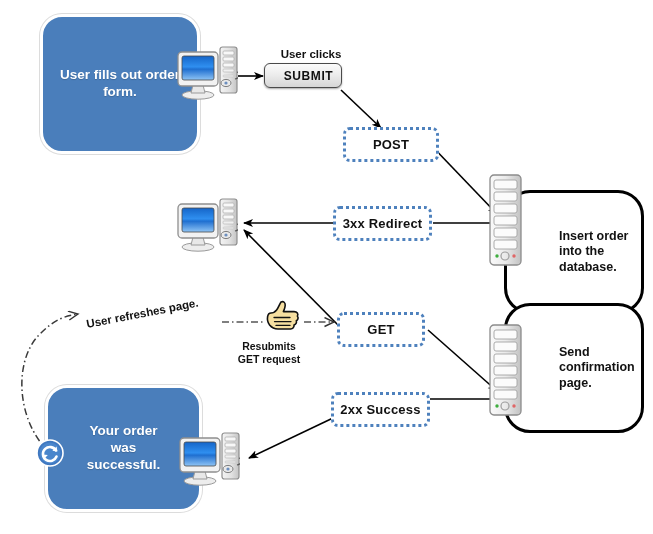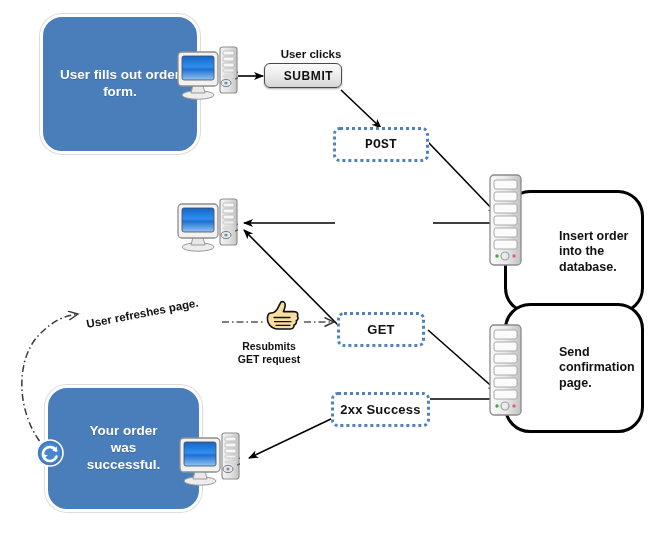--- a/index.html
+++ b/index.html
@@ -211,21 +211,21 @@
       <path d="M61,30 C66,31 64,36 59,37" fill="none" stroke="#555555" stroke-width="1.1"></path>
       <ellipse cx="50" cy="41" rx="5" ry="3.6" fill="#e9e9e9" stroke="#7d7d7d" stroke-width="1"></ellipse>
       <circle cx="50" cy="41" r="1.6" fill="#6c8fbf"></circle>
     </svg>
   </div>
 
   <div class="caption" style="left:272px; top:48px; width:78px; font-size:11.5px;">User clicks</div>
 
   <div class="submit-btn" style="left:264px; top:63px; width:78px; height:25px;padding-left:11px;">SUBMIT</div>
 
-  <div class="dot-box" style="left:333px; top:127px; width:96px; height:35px;font-family:Liberation Mono, monospace;">POST</div>
+  <div class="dot-box" style="left:343px; top:127px; width:96px; height:35px;">POST</div>
 
   <div class="server-box" style="left:504px; top:155px; width:140px; height:124px;margin-top:35px;">
     <div class="server-label">Insert order
 into the database.</div>
   </div>
   <div class="tower-icon" style="left:489px; top:174px; width:34px; height:92px;">
     <svg viewBox="0 0 34 92" width="34" height="92" xmlns="http://www.w3.org/2000/svg">
       <defs>
         <linearGradient id="tw2" x1="0" y1="0" x2="1" y2="0">
           <stop offset="0%" stop-color="#fafafa"></stop>
@@ -257,20 +257,21 @@
       <rect x="47" y="15" width="11" height="4" rx="1" fill="#f8f8f8" stroke="#a9a9a9" stroke-width="0.7"></rect>
       <rect x="47" y="21" width="11" height="4" rx="1" fill="#f8f8f8" stroke="#a9a9a9" stroke-width="0.7"></rect>
       <rect x="47" y="27" width="11" height="3" rx="1" fill="#f0f0f0" stroke="#b4b4b4" stroke-width="0.6"></rect>
       <rect x="47" y="33" width="11" height="2" rx="1" fill="#e6e6e6" stroke="#bdbdbd" stroke-width="0.5"></rect>
       <path d="M61,30 C66,31 64,36 59,37" fill="none" stroke="#555555" stroke-width="1.1"></path>
       <ellipse cx="50" cy="41" rx="5" ry="3.6" fill="#e9e9e9" stroke="#7d7d7d" stroke-width="1"></ellipse>
       <circle cx="50" cy="41" r="1.6" fill="#6c8fbf"></circle>
     </svg>
   </div>
 
+  <div class="dot-box" style="left:333px; top:206px; width:99px; height:35px;">3xx Redirect</div>
 
   <div class="caption slanted" style="left:88px; top:318px; width:140px; font-size:11.5px; text-align:left;">User refreshes page.</div>
 
   <div class="thumb-icon" style="left:262px; top:296px; width:44px; height:44px;">
     <svg viewBox="0 0 44 44" width="44" height="44" xmlns="http://www.w3.org/2000/svg">
       <path d="M19,6 C21.5,5 23.5,6.5 23.2,9.5 C23,12 22,14 21.4,15.6 L32,15.6
                C35.2,15.6 36.6,18 35.4,20.2 C36.7,21.6 36,24 34.3,24.8
                C35,26.5 33.8,28.5 32,29 C32.4,31 30.8,32.8 28.6,33
                L16,33 C12,33 9.4,31.2 7.6,29 C5.6,26.4 5.2,23 5.6,20.6
                C6,18.2 7.6,17 9,17 C11,17 13,16 14.6,14 C16.6,11.4 17.4,8.4 19,6 Z" fill="#F6DFA0" stroke="#111111" stroke-width="1.6" stroke-linejoin="round"></path>

